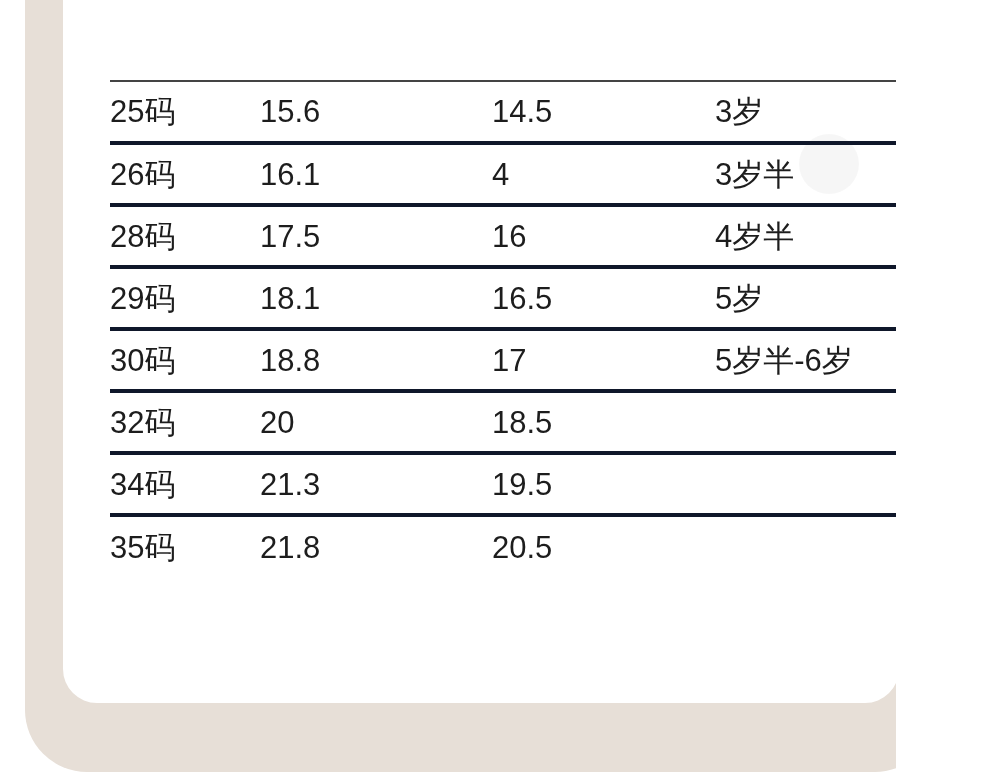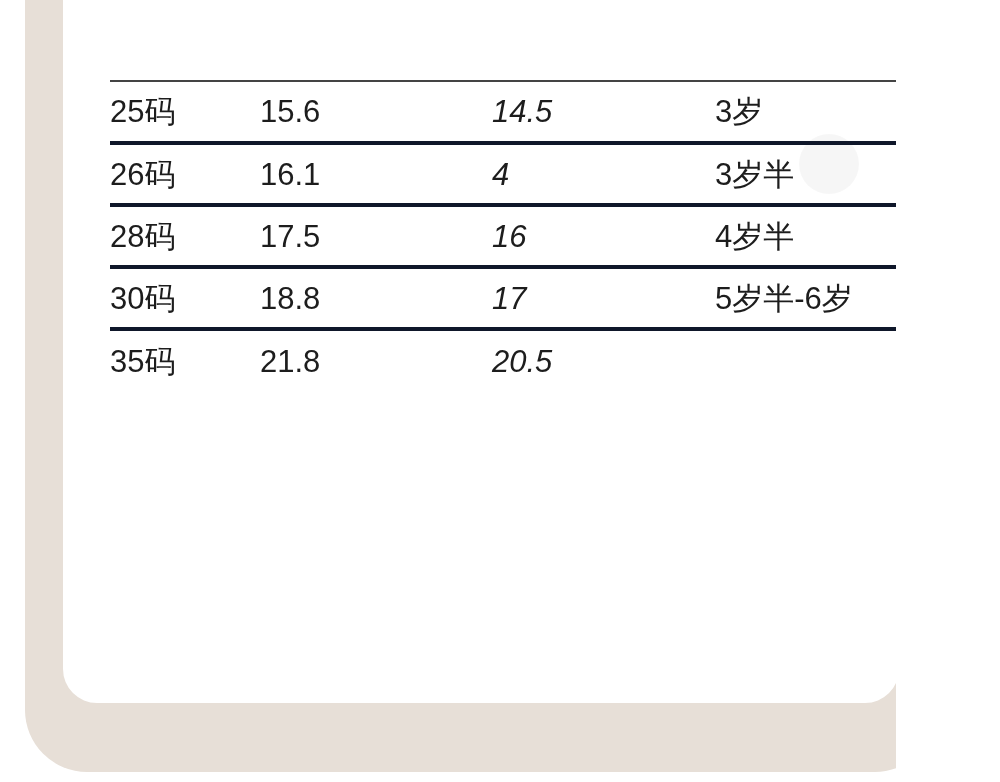--- a/index.html
+++ b/index.html
@@ -73,21 +73,21 @@
     white-space: nowrap;
   }
 
   #size-table tr.first-row td {
     border-top: 2px solid #444444;
   }
 
   
   .col-size  { width: 150px; padding-left: 20px; }
   .col-len   { width: 232px; padding-left: 18px; }
-  .col-inner { width: 223px; padding-left: 17px; font-style: italic; }
+  .col-inner { width: 223px; padding-left: 17px; }
   .col-age   { width: 182px; padding-left: 18px; }
 
   
   #watermark {
     position: absolute;
     right: 40px;
     top: 214px;
     width: 60px;
     height: 60px;
     opacity: 0.035;
@@ -125,31 +125,49 @@
         </tr>
 
 
         <tr>
           <td class="col-size">28码</td>
           <td class="col-len">17.5</td>
           <td class="col-inner">16</td>
           <td class="col-age">4岁半</td>
         </tr>
 
+        <tr>
+          <td class="col-size">29码</td>
+          <td class="col-len">18.1</td>
+          <td class="col-inner">16.5</td>
+          <td class="col-age">5岁</td>
+        </tr>
 
         <tr>
           <td class="col-size">30码</td>
           <td class="col-len">18.8</td>
           <td class="col-inner">17</td>
           <td class="col-age">5岁半-6岁</td>
         </tr>
 
 
+        <tr>
+          <td class="col-size">32码</td>
+          <td class="col-len">20</td>
+          <td class="col-inner">18.5</td>
+          <td class="col-age"></td>
+        </tr>
 
 
+        <tr>
+          <td class="col-size">34码</td>
+          <td class="col-len">21.3</td>
+          <td class="col-inner">19.5</td>
+          <td class="col-age"></td>
+        </tr>
 
         <tr>
           <td class="col-size">35码</td>
           <td class="col-len">21.8</td>
           <td class="col-inner">20.5</td>
           <td class="col-age"></td>
         </tr>
 
       </tbody>
     </table>

